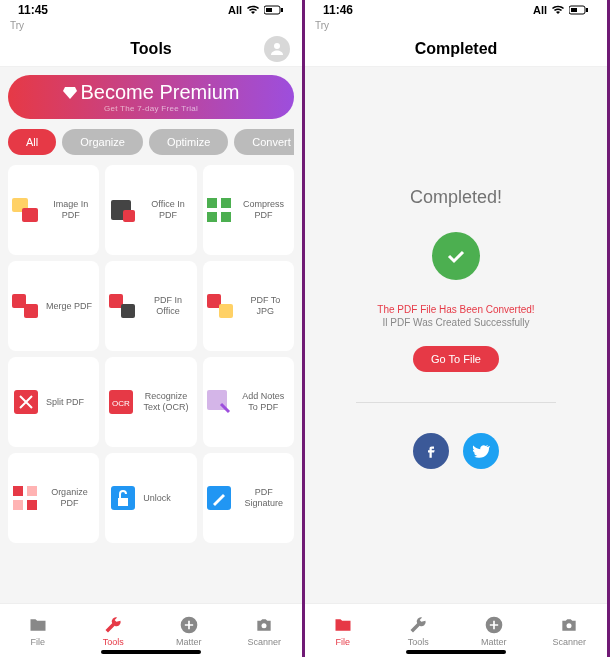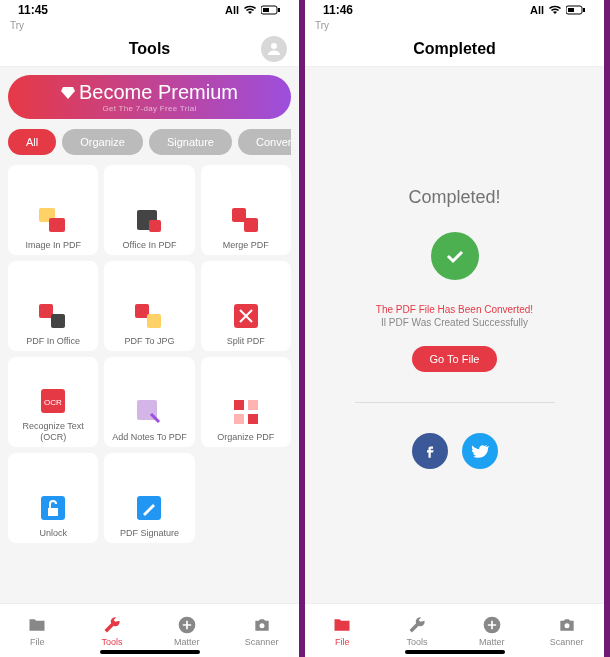--- a/index.html
+++ b/index.html
@@ -8,21 +8,21 @@
       display: flex;
       width: 610px;
       height: 657px;
       background: #fff;
     }
     .screen {
       width: 305px;
       height: 657px;
       display: flex;
       flex-direction: column;
-      border-right: 6px solid #701a75;
+      border-right: 3px solid #701a75;
       position: relative;
     }
     .status-bar {
       height: 20px;
       display: flex;
       justify-content: space-between;
       align-items: center;
       padding: 0 18px;
       font-size: 12px;
       font-weight: 600;
@@ -81,23 +81,23 @@
     .grid {
       display: grid;
       grid-template-columns: repeat(3, 1fr);
       gap: 6px;
     }
     .tool-card {
       background: #fff;
       border-radius: 8px;
       height: 90px;
       display: flex;
-      flex-direction: column;
-      align-items: center;
-      justify-content: flex-end;
+      flex-direction: row;
+      align-items: center;
+      justify-content: flex-start;
       gap: 6px;
       padding: 4px;
     }
     .tool-icon { width: 28px; height: 28px; display: flex; align-items: center; justify-content: center; }
     .tool-label { font-size: 9px; color: #666; text-align: center; line-height: 1.2; }
     .bottom-nav {
       height: 54px;
       display: flex;
       border-top: 1px solid #eee;
       background: #fff;
@@ -196,41 +196,52 @@
         <svg width="14" height="12" viewBox="0 0 14 12">
             <path d="M2 0h10l2 4-7 8-7-8z" fill="#fff"></path>
           </svg>
         <span>Become Premium</span>
       </div>
       <div class="premium-sub">Get The 7-day Free Trial</div>
     </div>
     <div class="tabs">
       <div class="tab active">All</div>
       <div class="tab">Organize</div>
-      <div class="tab">Signature</div>
+      <div class="tab">Optimize</div>
       <div class="tab">Convert</div>
     </div>
     <div class="grid">
       <div class="tool-card">
         <div class="tool-icon">
             <svg width="28" height="24">
               <rect x="0" y="0" width="16" height="14" rx="2" fill="#ffd166"></rect>
               <rect x="10" y="10" width="16" height="14" rx="2" fill="#e63946"></rect>
             </svg>
           </div>
         <div class="tool-label">Image In PDF</div>
       </div>
       <div class="tool-card">
         <div class="tool-icon">
             <svg width="28" height="24">
               <rect x="2" y="2" width="20" height="20" rx="2" fill="#444"></rect>
               <rect x="14" y="12" width="12" height="12" rx="2" fill="#e63946"></rect>
             </svg>
           </div>
         <div class="tool-label">Office In PDF</div>
+      </div>
+      <div class="tool-card">
+        <div class="tool-icon">
+            <svg width="24" height="24">
+              <rect x="0" y="0" width="10" height="10" fill="#4caf50"></rect>
+              <rect x="14" y="0" width="10" height="10" fill="#4caf50"></rect>
+              <rect x="0" y="14" width="10" height="10" fill="#4caf50"></rect>
+              <rect x="14" y="14" width="10" height="10" fill="#4caf50"></rect>
+            </svg>
+          </div>
+        <div class="tool-label">Compress PDF</div>
       </div>
       <div class="tool-card">
         <div class="tool-icon">
             <svg width="28" height="24">
               <rect x="0" y="0" width="14" height="14" rx="2" fill="#e63946"></rect>
               <rect x="12" y="10" width="14" height="14" rx="2" fill="#e63946"></rect>
             </svg>
           </div>
         <div class="tool-label">Merge PDF</div>
       </div>

